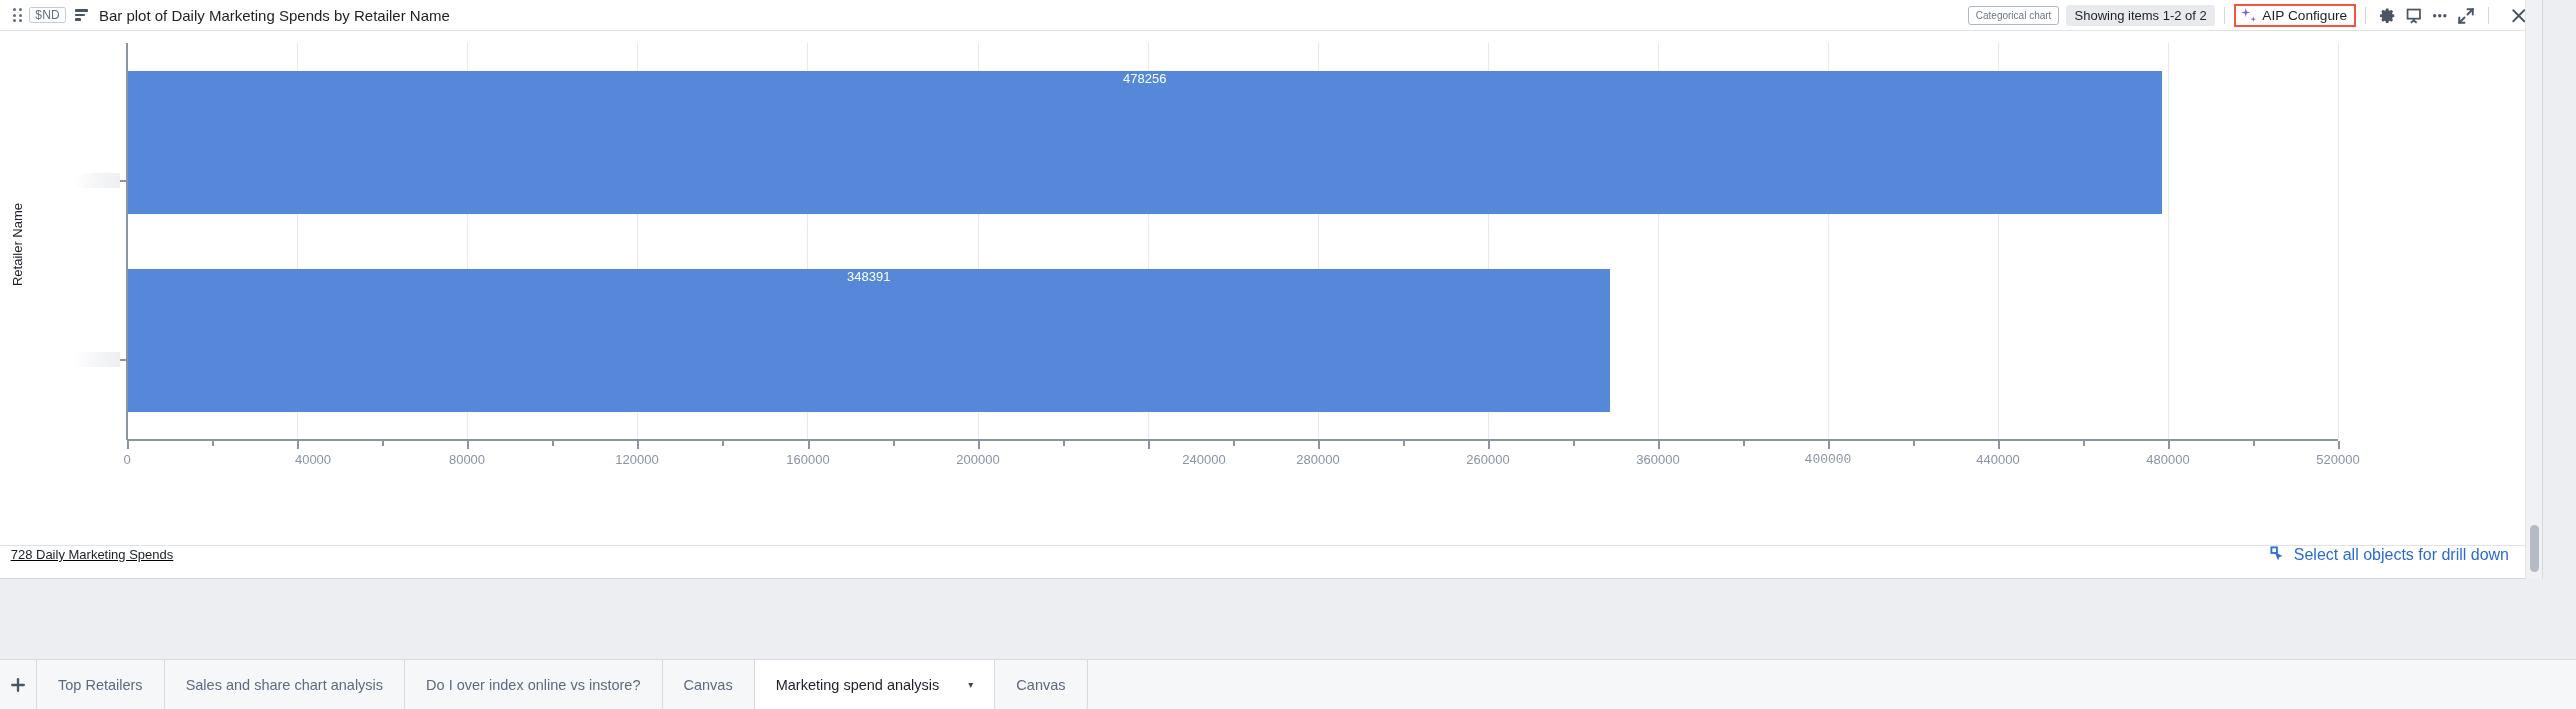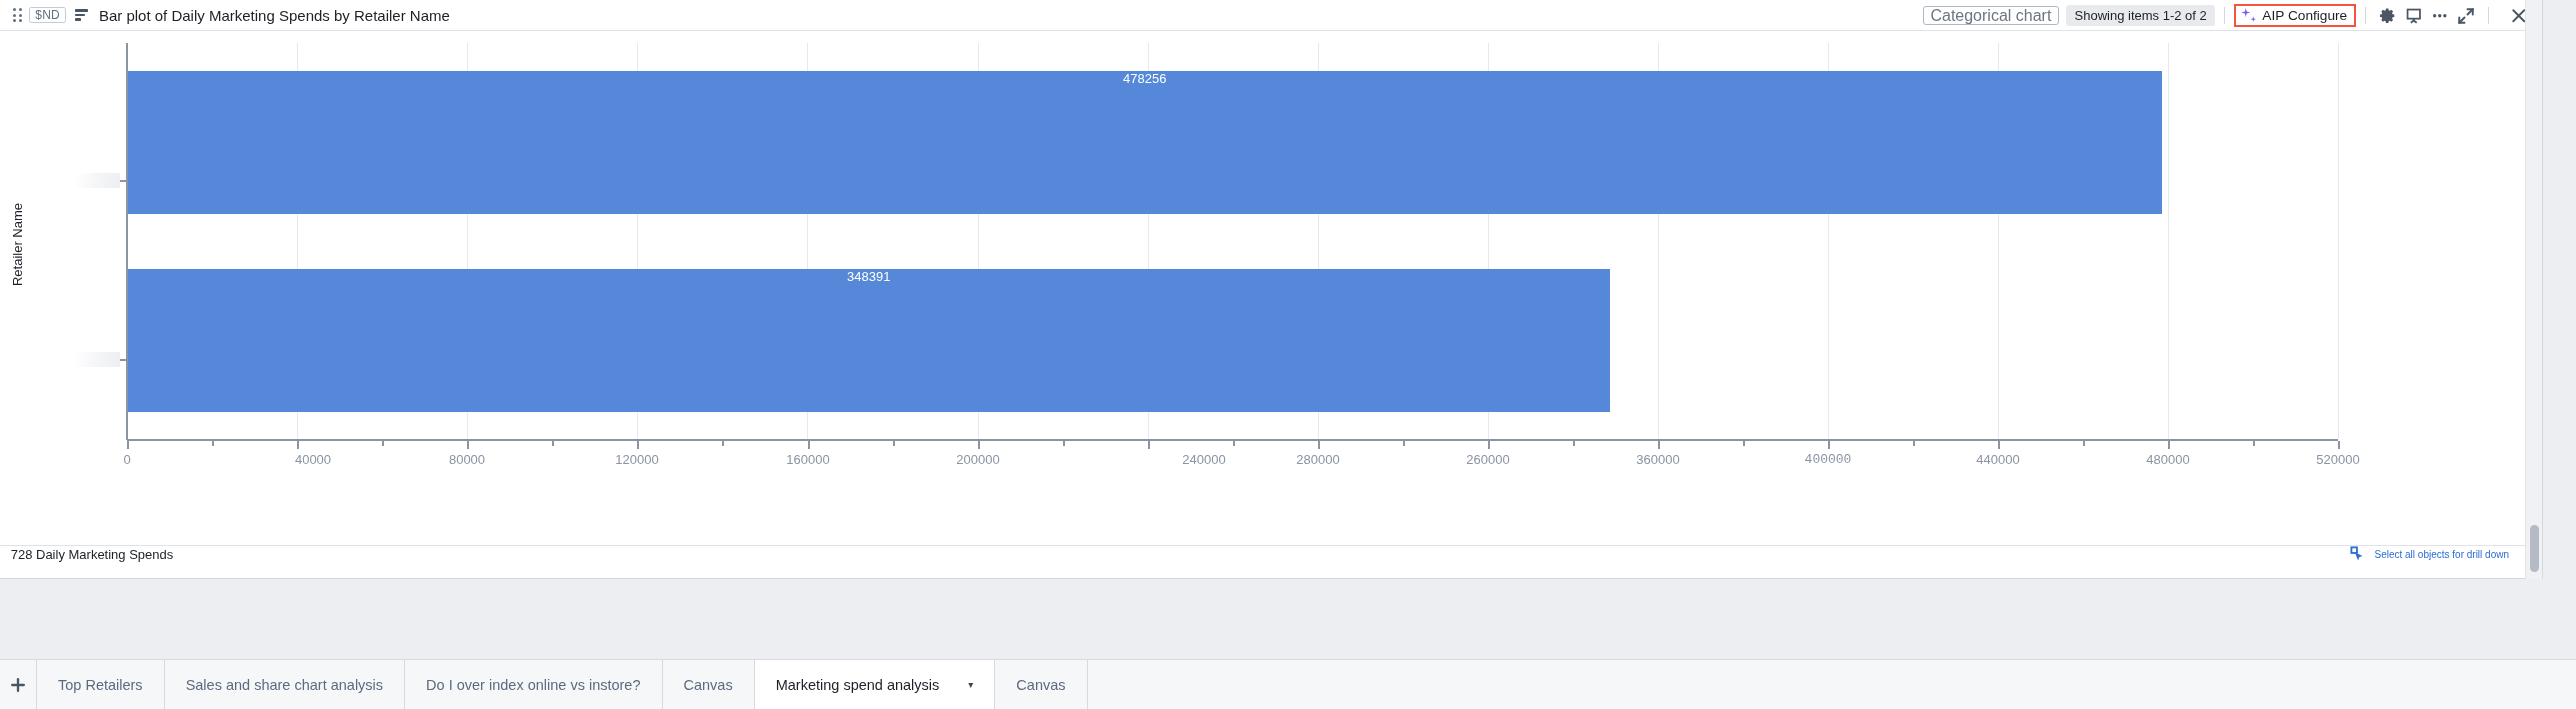--- a/index.html
+++ b/index.html
@@ -114,21 +114,21 @@
     gap: 0;
   }
 
   .cat-chart-badge {
     height: 19px;
     padding: 0 6.9px;
     border: 0.8px solid #aeb7c2;
     border-radius: 3px;
     display: flex;
     align-items: center;
-    font-size: 16px;
+    font-size: 10px;
     color: #6b7684;
     white-space: nowrap;
   }
 
   .showing-items {
     height: 20.6px;
     padding: 0 8.4px;
     margin-left: 6.9px;
     background: #e8eaed;
     border-radius: 3px;
@@ -311,37 +311,38 @@
   }
 
   
   .widget-footer {
     position: relative;
     height: 18px;
     border-top: 0.8px solid #dfe3e8;
     display: flex;
     align-items: center;
     background: #ffffff;
+    text-decoration: underline;
   }
   .footer-count {
     margin-left: 10.7px;
     font-size: 13px;
     color: #1c2127;
     white-space: nowrap;
   }
   .footer-right {
     position: absolute;
     right: 33px;
     display: flex;
     align-items: center;
     gap: 7.6px;
     cursor: pointer;
   }
   .drill-label {
-    font-size: 10px;
+    font-size: 16px;
     color: #2b6cd4;
     white-space: nowrap;
   }
   .cursor-select-icon { width: 16.7px; height: 16.7px; color: #2b6cd4; }
   .resize-corner {
     position: absolute;
     right: 4.6px;
     bottom: 3px;
     width: 8.4px;
     height: 8.4px;

